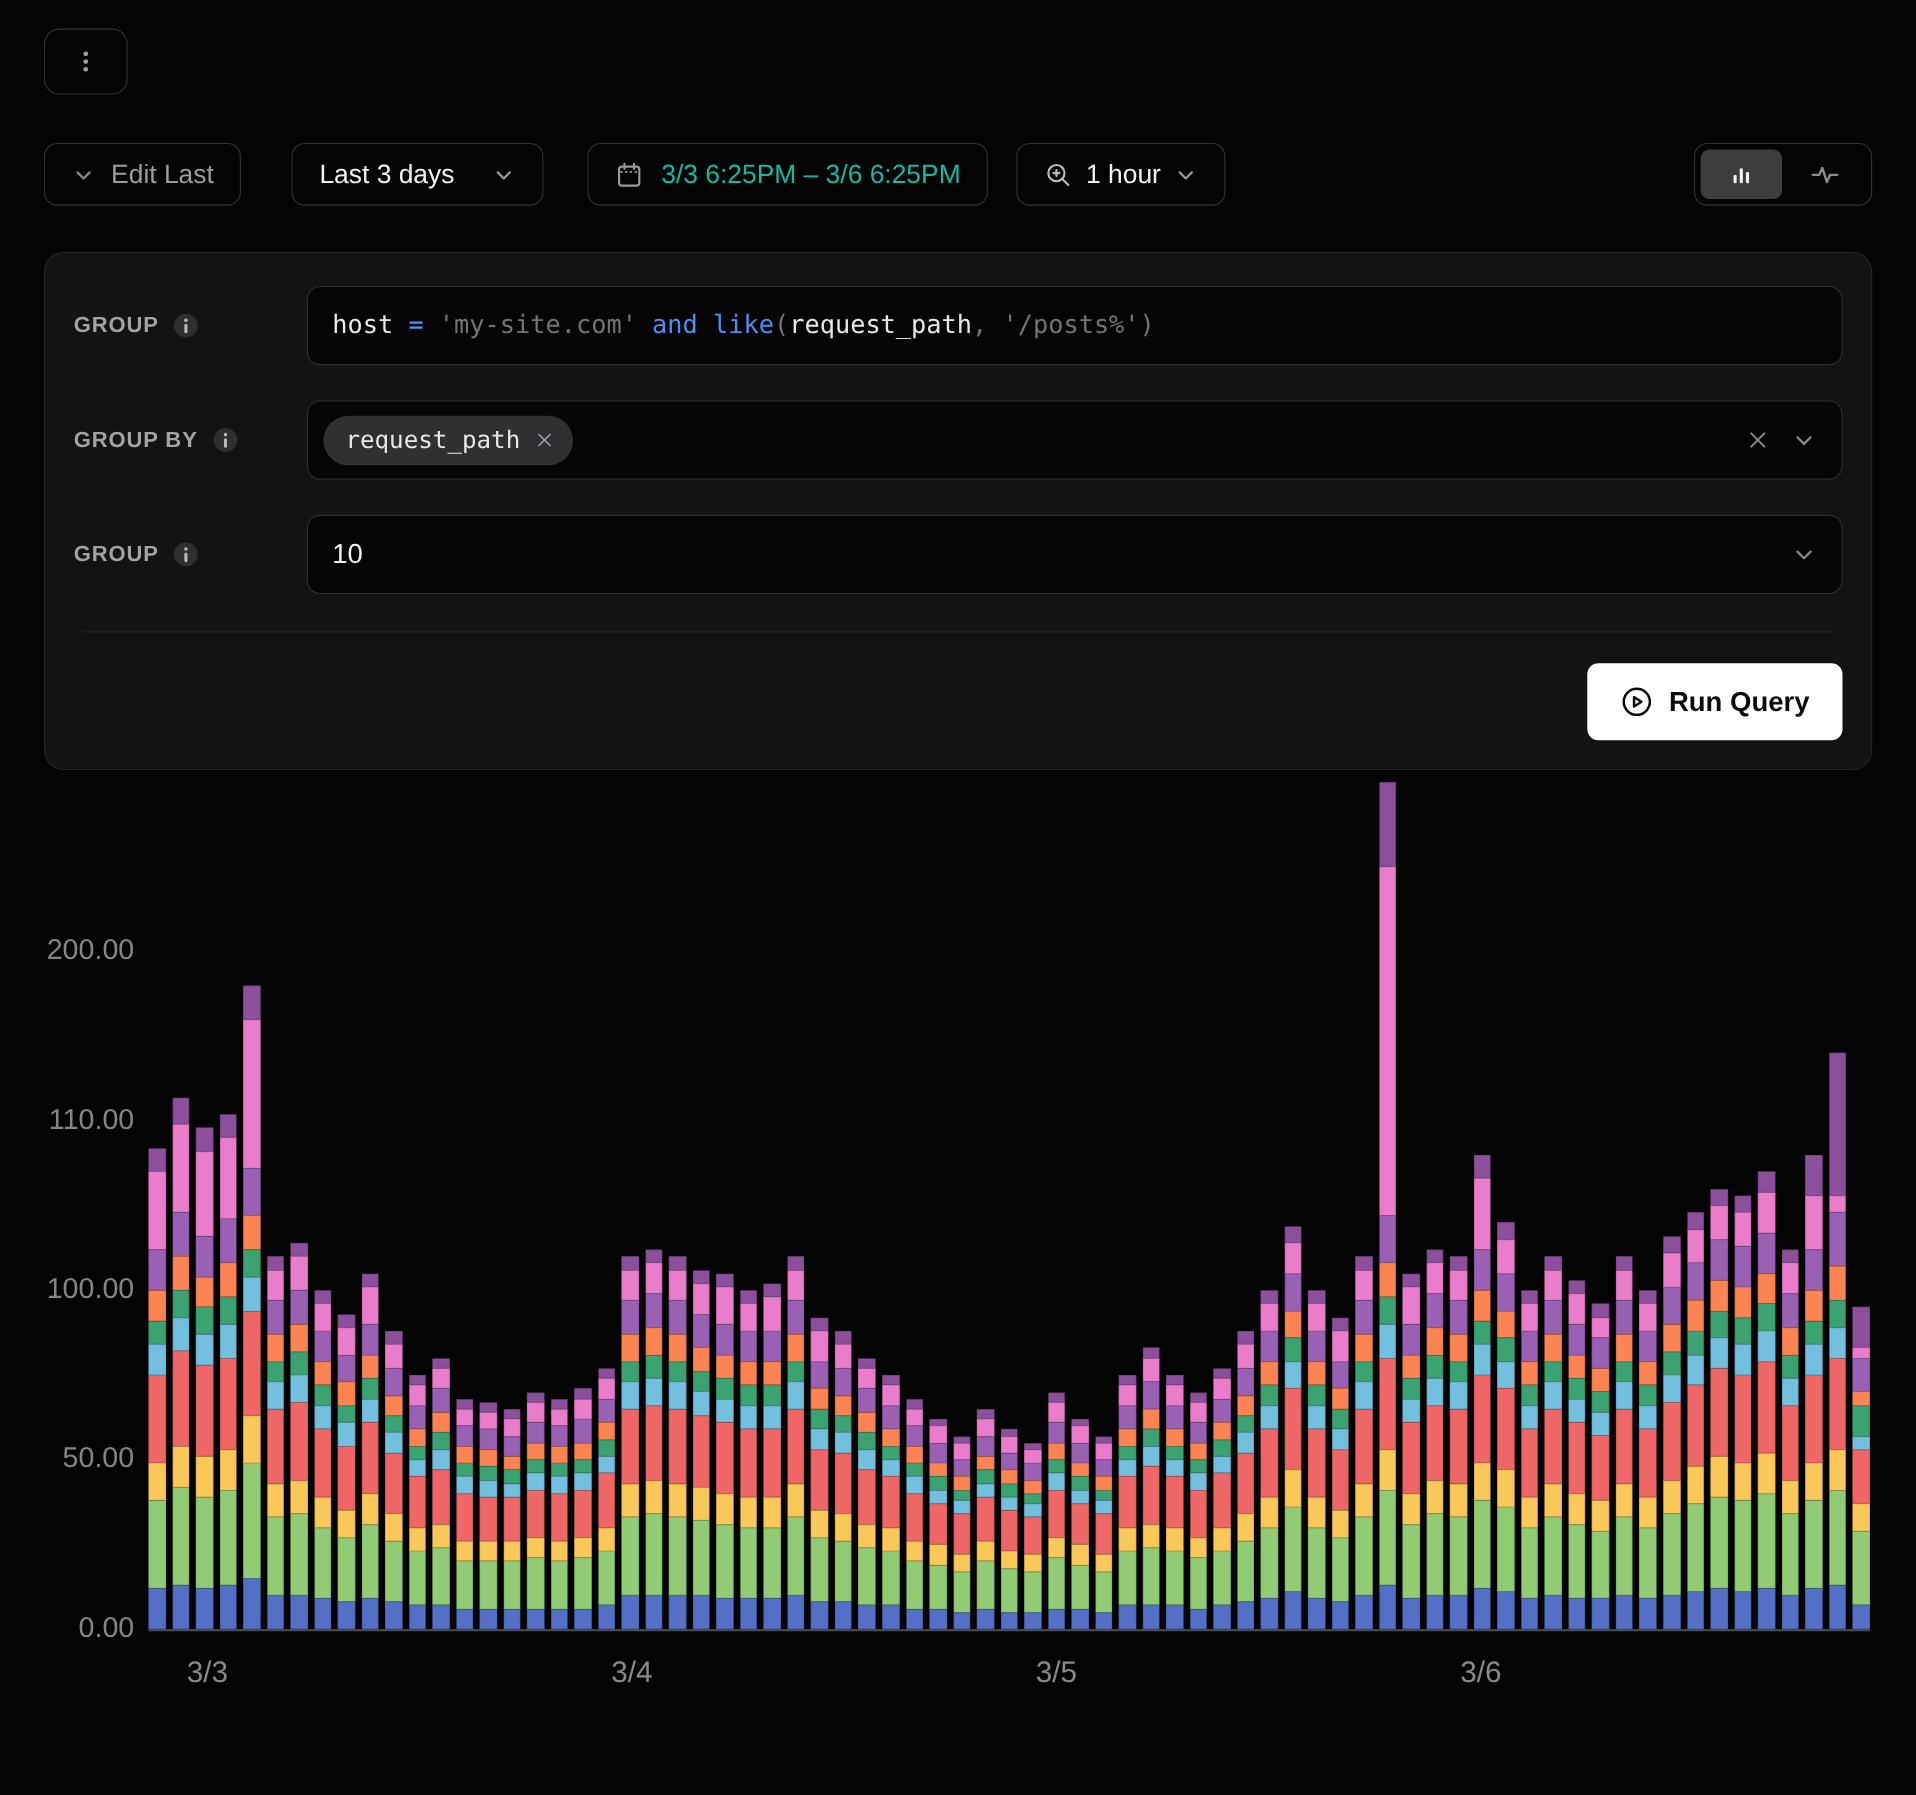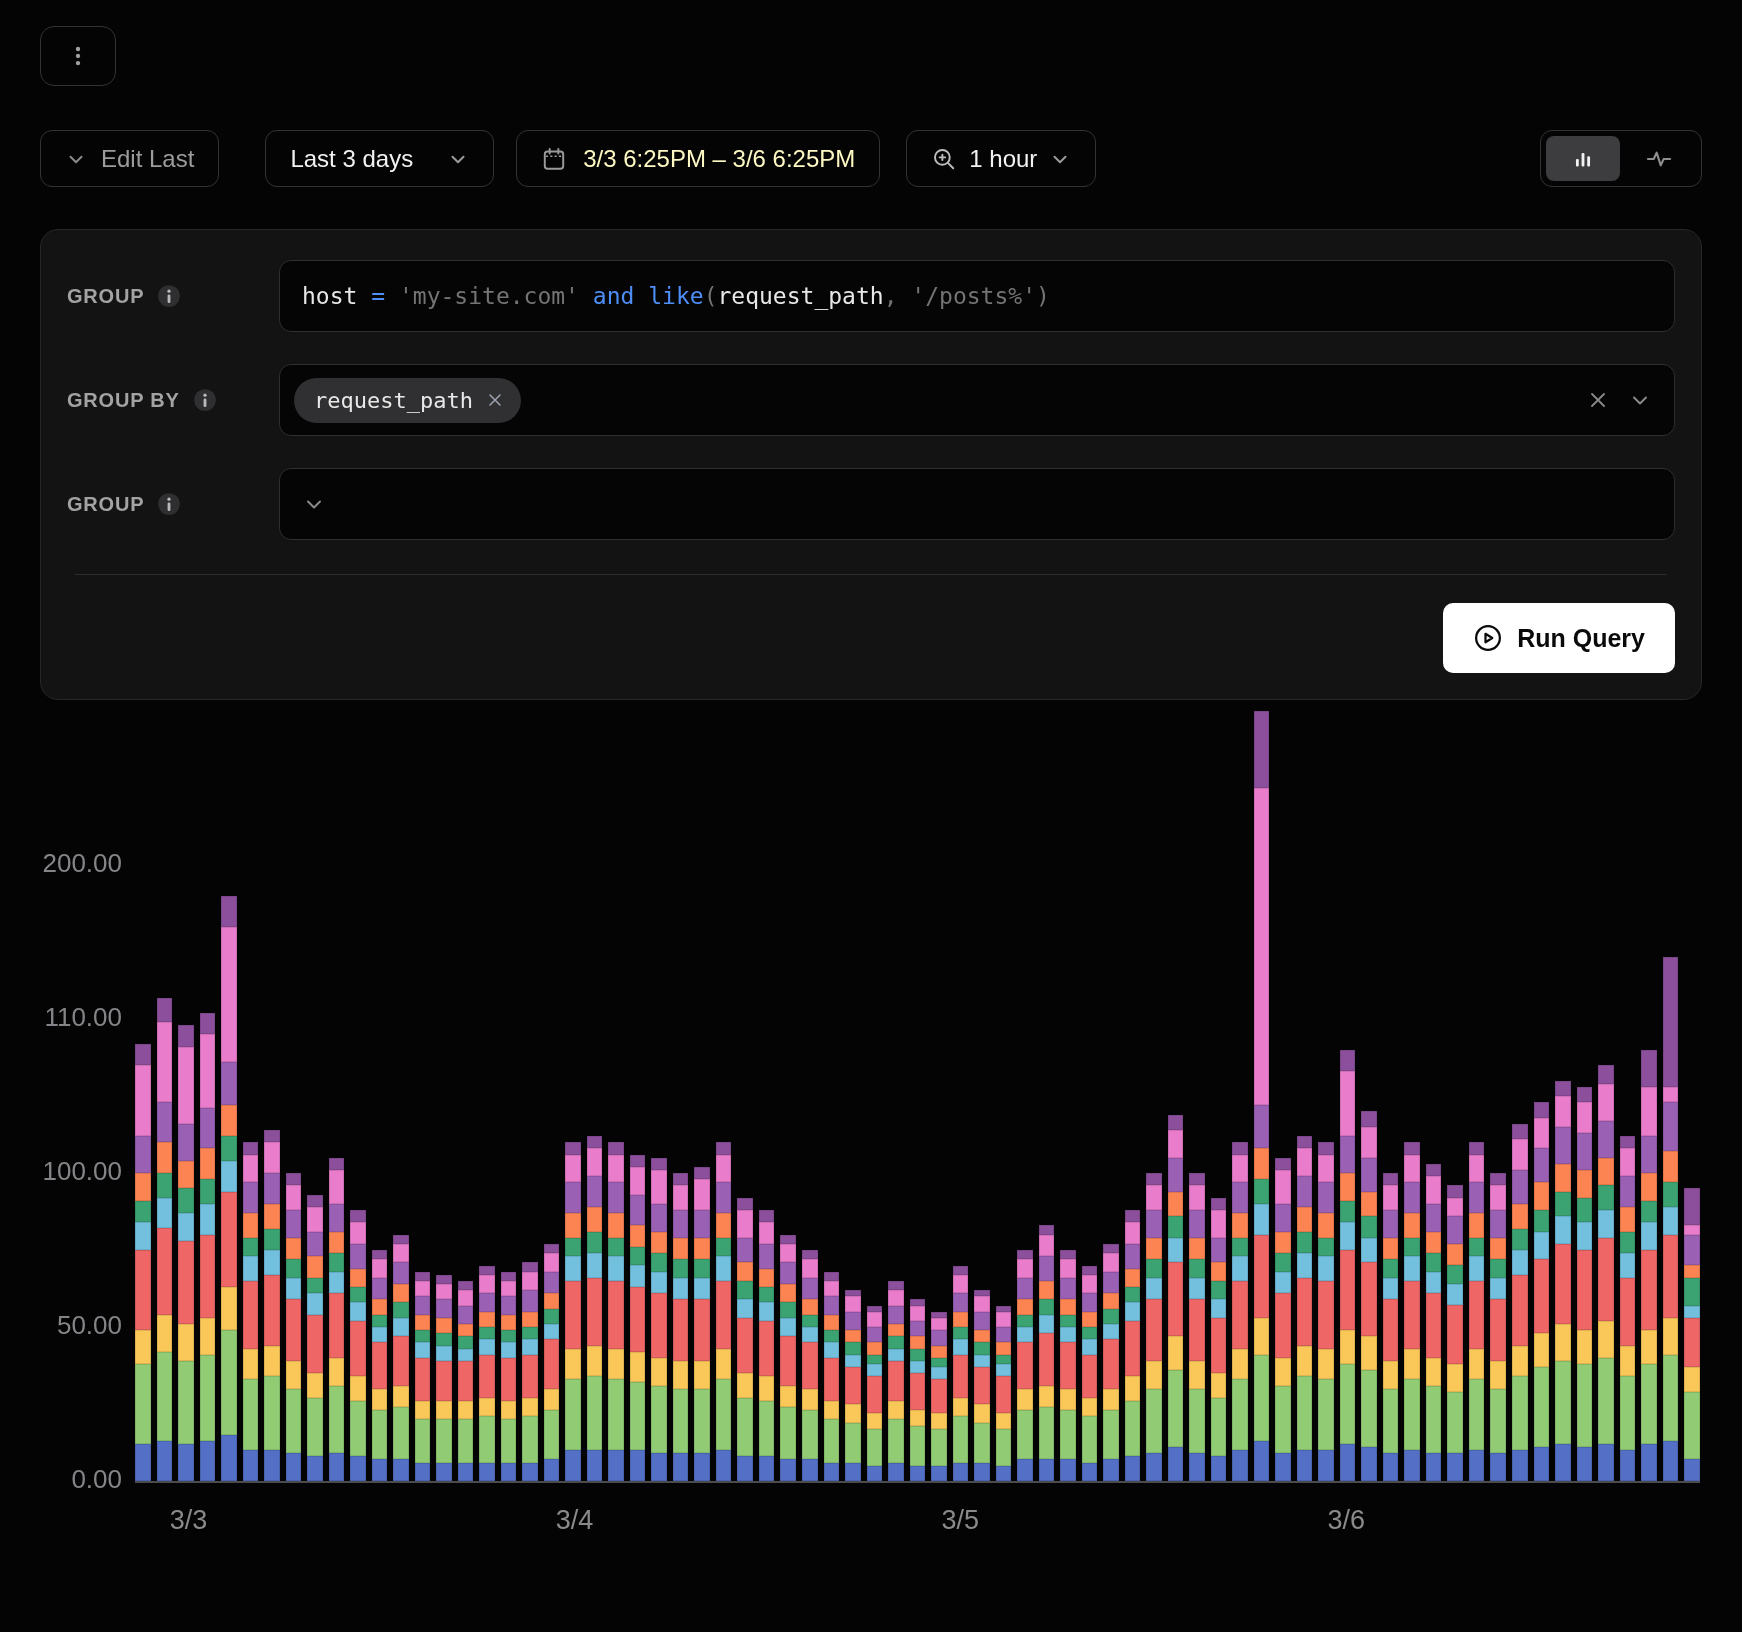--- a/index.html
+++ b/index.html
@@ -13,21 +13,21 @@
   .icon-btn { width:76px; height:60px; border:1px solid #333; border-radius:14px;
     background:transparent; display:flex; align-items:center; justify-content:center; cursor:pointer; }
 
   
   .toolbar { display:flex; align-items:center; margin-top:44px; }
   .tbtn { height:57px; display:inline-flex; align-items:center; gap:14px; padding:0 24px;
     border:1px solid #333; border-radius:12px; background:transparent; font-size:24px; cursor:pointer; }
   .tbtn svg { flex:0 0 auto; }
   .btn-edit { color:#9c9c9c; }
   .btn-days { margin-left:46px; color:#f2f2f2; gap:34px; }
-  .btn-range { margin-left:22px; color:#fef9c3; gap:16px; }
+  .btn-range { margin-left:40px; color:#14b8a6; gap:16px; }
   .btn-interval { margin-left:26px; color:#f2f2f2; gap:12px; }
   .toggle { margin-left:auto; height:57px; border:1px solid #333; border-radius:12px;
     display:flex; align-items:center; padding:5px; gap:2px; }
   .toggle-seg { width:74px; height:45px; border-radius:8px; display:flex; align-items:center;
     justify-content:center; cursor:pointer; }
   .toggle-seg.sel { background:#3d3d3f; }
 
   
   .panel { margin-top:42px; background:#131313; border:1px solid #262626; border-radius:18px;
     padding:30px 26px 26px 26px; }
@@ -175,20 +175,21 @@
   <div class="qrow" style="margin-bottom:0;">
     <div class="qlabel">
       <span>GROUP</span>
       <svg width="26" height="26" viewBox="0 0 24 24">
         <circle cx="12" cy="12" r="10" fill="#2f2f31"></circle>
         <circle cx="12" cy="7.5" r="1.5" fill="#b9b9b9"></circle>
         <rect x="10.7" y="10.5" width="2.6" height="8" rx="1.3" fill="#b9b9b9"></rect>
       </svg>
     </div>
     <div class="qfield">
+      <span class="grow">10</span>
       <svg width="24" height="24" viewBox="0 0 24 24" fill="none">
         <path d="M6 9.5 L12 15.5 L18 9.5" stroke="#8a8a8a" stroke-width="2" stroke-linecap="round" stroke-linejoin="round"></path>
       </svg>
     </div>
   </div>
 
   <div class="divider"></div>
 
   <div class="run-row">
     <button class="run-btn">

